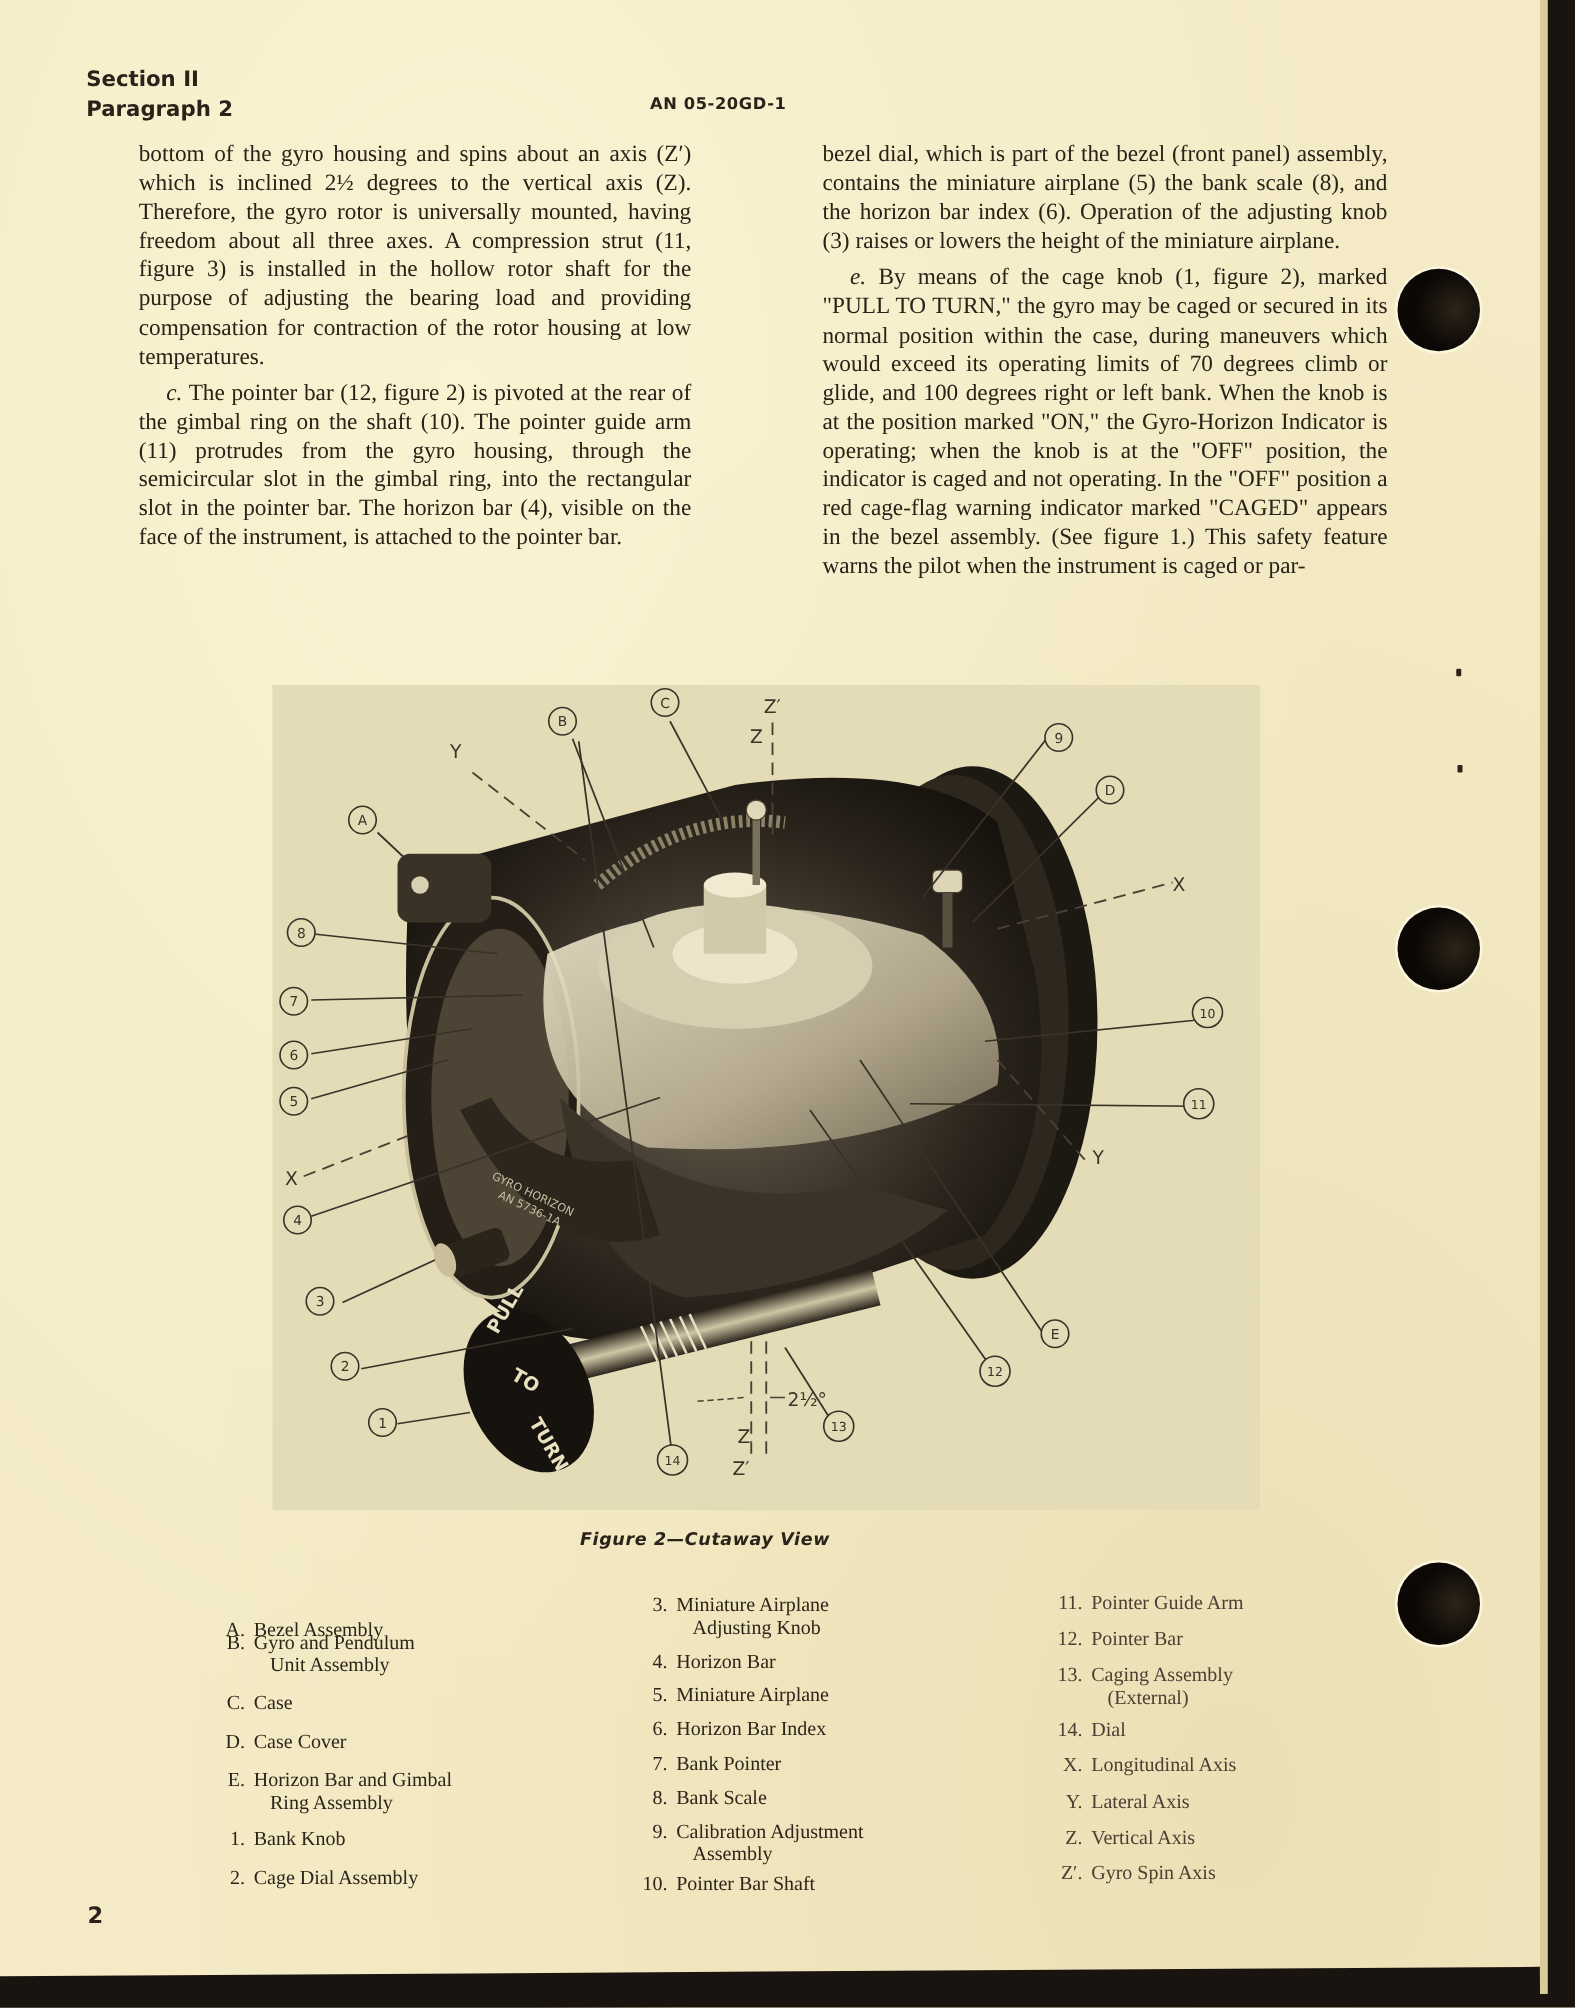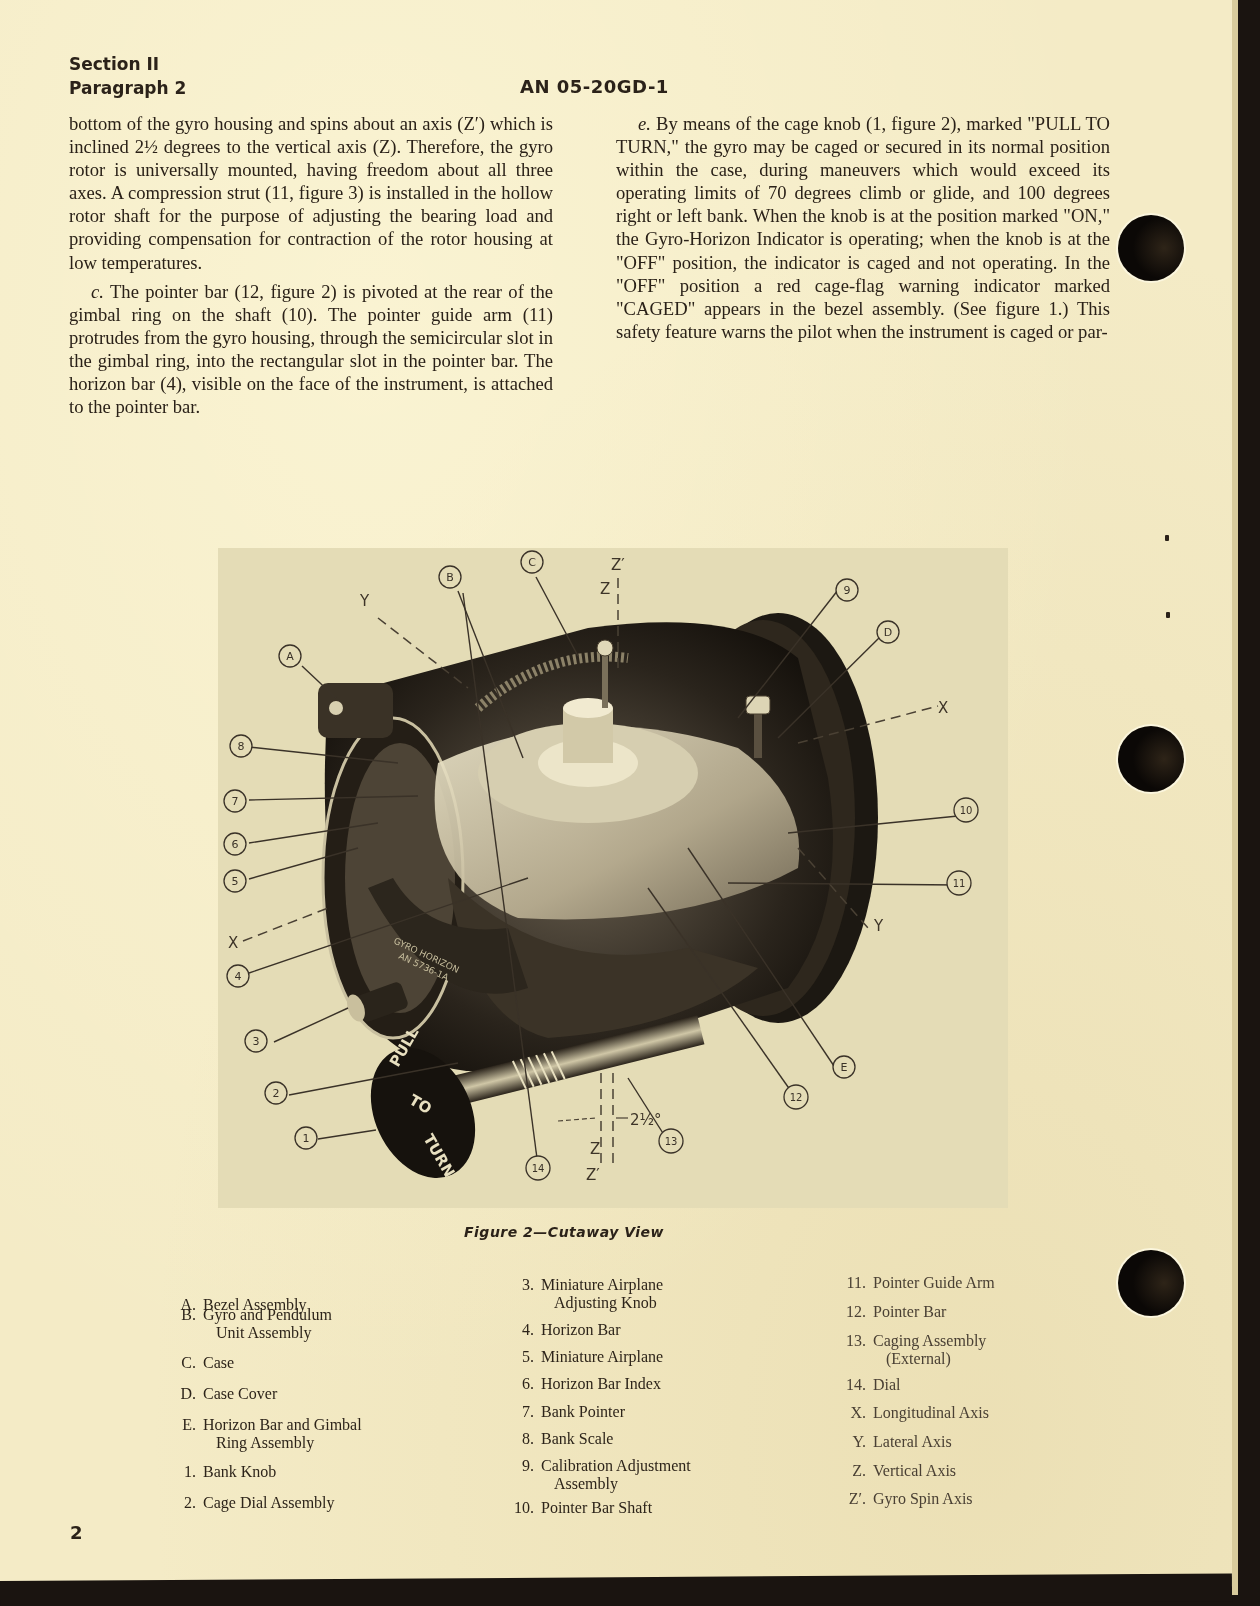--- a/index.html
+++ b/index.html
@@ -25,30 +25,30 @@
     position: absolute; left: 0; right: 0; bottom: -14px; height: 28px;
     background: #1a1410; transform: rotate(-0.35deg); transform-origin: left;
   }
   .head-left {
     position: absolute; left: 69px; top: 52px;
     font-family: "DejaVu Sans", sans-serif; font-weight: bold; font-size: 17px; line-height: 24px;
     color: #2b2219;
   }
   .head-center {
     position: absolute; left: 520px; top: 76px;
-    font-family: "DejaVu Sans", sans-serif; font-weight: bold; font-size: 18px;
+    font-family: "DejaVu Sans", sans-serif; font-weight: bold; font-size: 13px;
     color: #2b2219; letter-spacing: 0.5px;
   }
   .col {
     position: absolute; top: 112px;
     font-size: 18.6px; line-height: 23.1px; text-align: justify;
   }
   .col-left { left: 69px; width: 484px; }
   .col-right { left: 616px; width: 494px; }
-  .col p { margin-bottom: 6px; }
+  .col p { margin-bottom: 6px; margin-left: 42px; }
   .col p.indent { text-indent: 22px; }
   .col em { font-style: italic; }
 
   .punch {
     position: absolute; width: 66px; height: 66px; border-radius: 50%;
     background: radial-gradient(circle at 70% 50%, #2e2418 0%, #0b0806 55%);
     box-shadow: 0 0 0 2px #fbf6de;
   }
 
   .figure {
@@ -85,20 +85,21 @@
     <div>Paragraph 2</div>
   </div>
   <div class="head-center">AN 05-20GD-1</div>
 
   <div class="col col-left">
     <p>bottom of the gyro housing and spins about an axis (Z′) which is inclined 2½ degrees to the vertical axis (Z). Therefore, the gyro rotor is universally mounted, having freedom about all three axes. A compression strut (11, figure 3) is installed in the hollow rotor shaft for the purpose of adjusting the bearing load and providing compensation for contraction of the rotor housing at low temperatures.</p>
     <p class="indent"><em>c.</em><span> The pointer bar (12, figure 2) is pivoted at the rear of the gimbal ring on the shaft (10). The pointer guide arm (11) protrudes from the gyro housing, through the semicircular slot in the gimbal ring, into the rectangular slot in the pointer bar. The horizon bar (4), visible on the face of the instrument, is attached to the pointer bar.</span></p>
   </div>
 
   <div class="col col-right">
+    <p>bezel dial, which is part of the bezel (front panel) assembly, contains the miniature airplane (5) the bank scale (8), and the horizon bar index (6). Operation of the adjusting knob (3) raises or lowers the height of the miniature airplane.</p>
     <p class="indent"><em>e.</em><span> By means of the cage knob (1, figure 2), marked "PULL TO TURN," the gyro may be caged or secured in its normal position within the case, during maneuvers which would exceed its operating limits of 70 degrees climb or glide, and 100 degrees right or left bank. When the knob is at the position marked "ON," the Gyro-Horizon Indicator is operating; when the knob is at the "OFF" position, the indicator is caged and not operating. In the "OFF" position a red cage-flag warning indicator marked "CAGED" appears in the bezel assembly. (See figure 1.) This safety feature warns the pilot when the instrument is caged or par-</span></p>
   </div>
 
   <div class="punch" style="left:1118px; top:215px;"></div>
   <div class="punch" style="left:1118px; top:726px;"></div>
   <div class="punch" style="left:1118px; top:1250px;"></div>
   <div class="stray" style="left:1165px; top:535px;"></div>
   <div class="stray" style="left:1166px; top:612px;"></div>
 
   <div class="figure">

